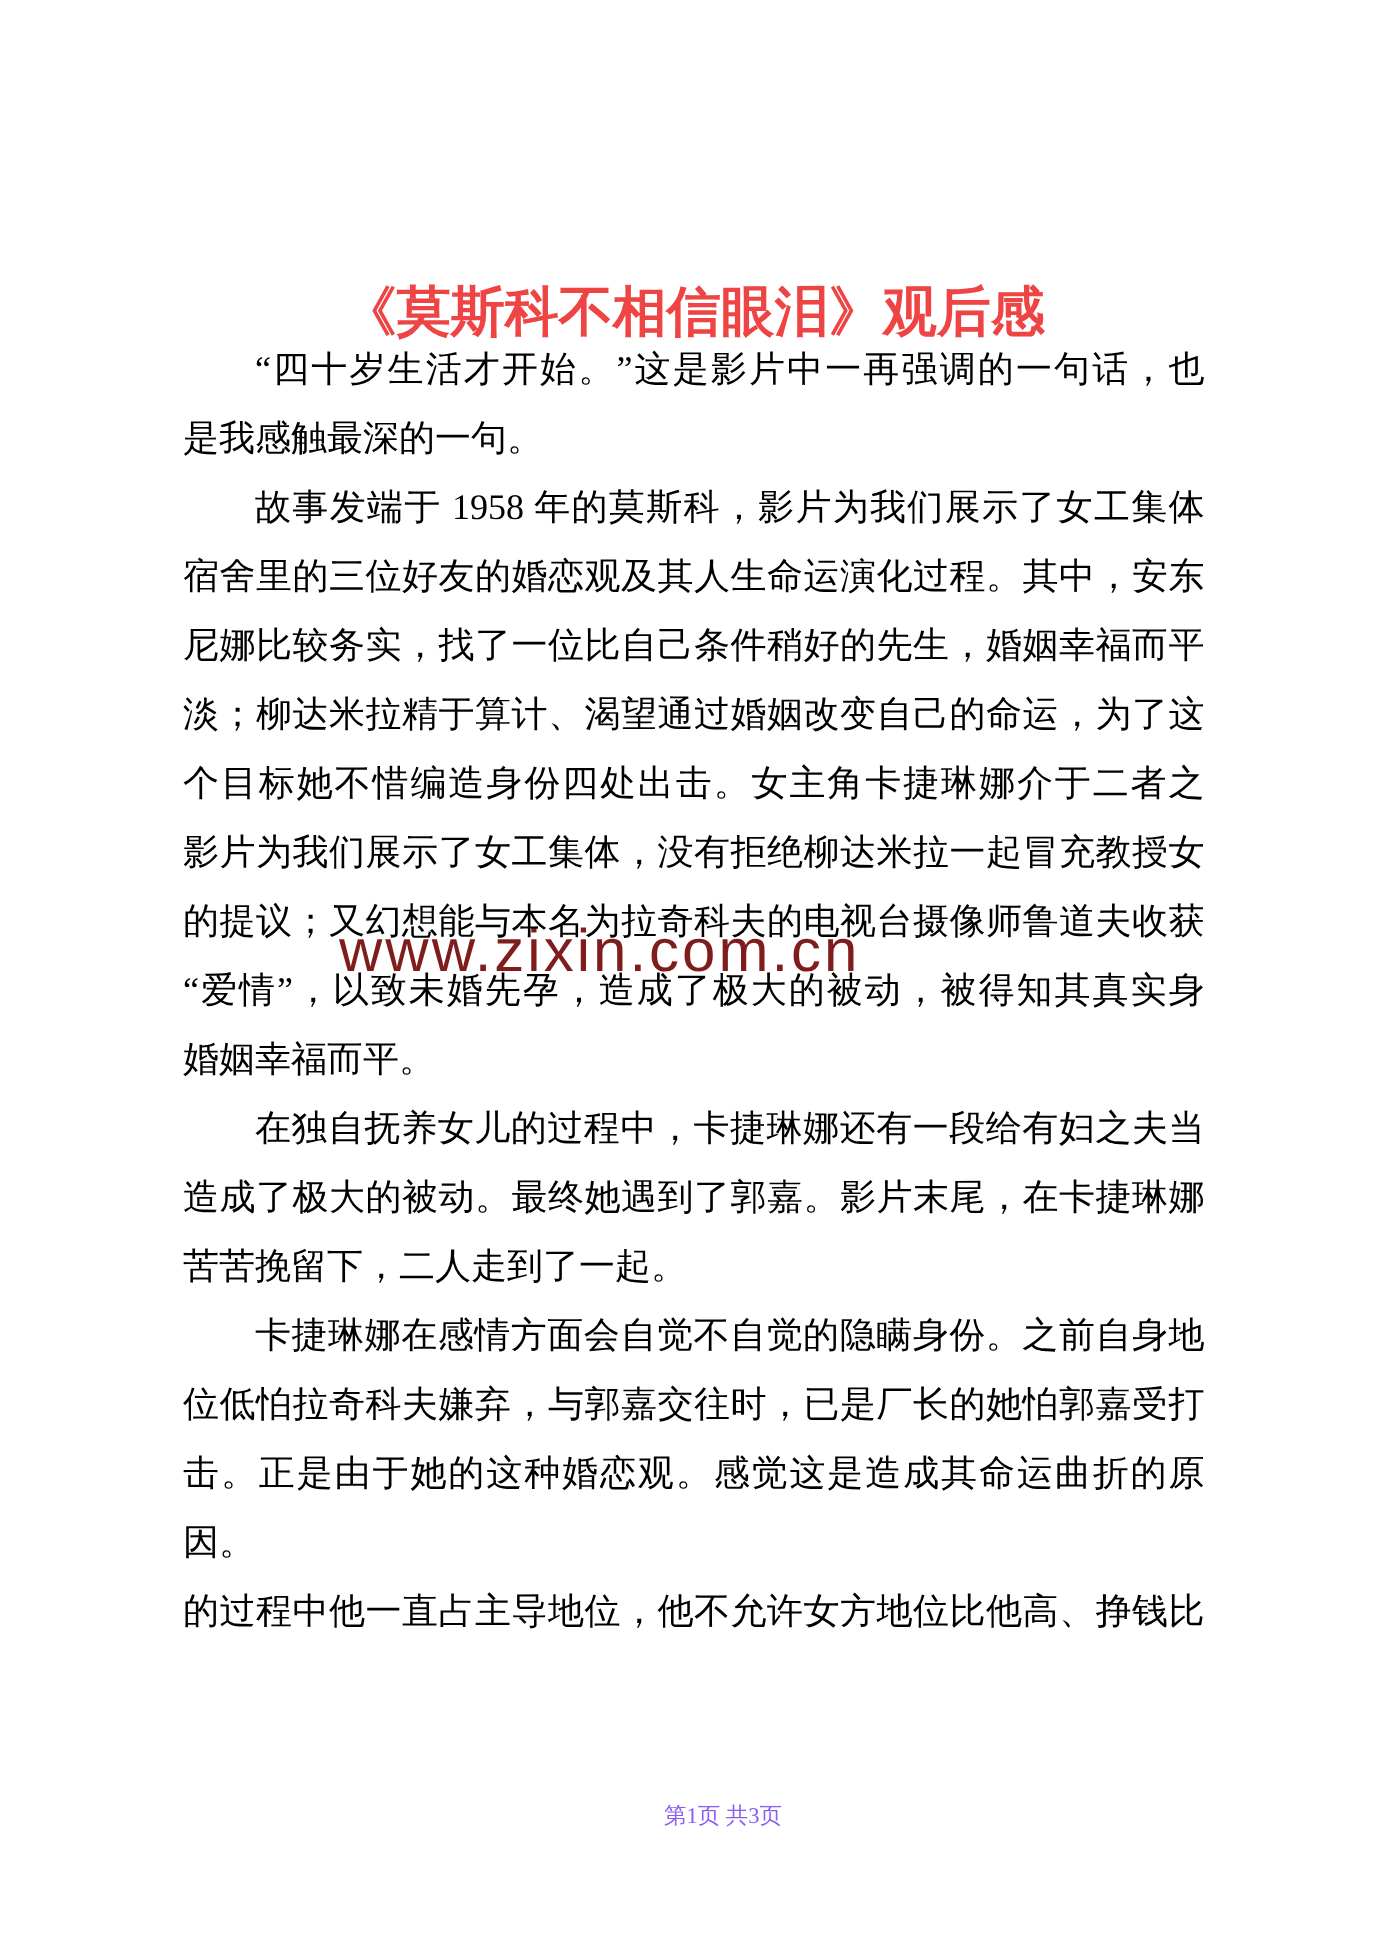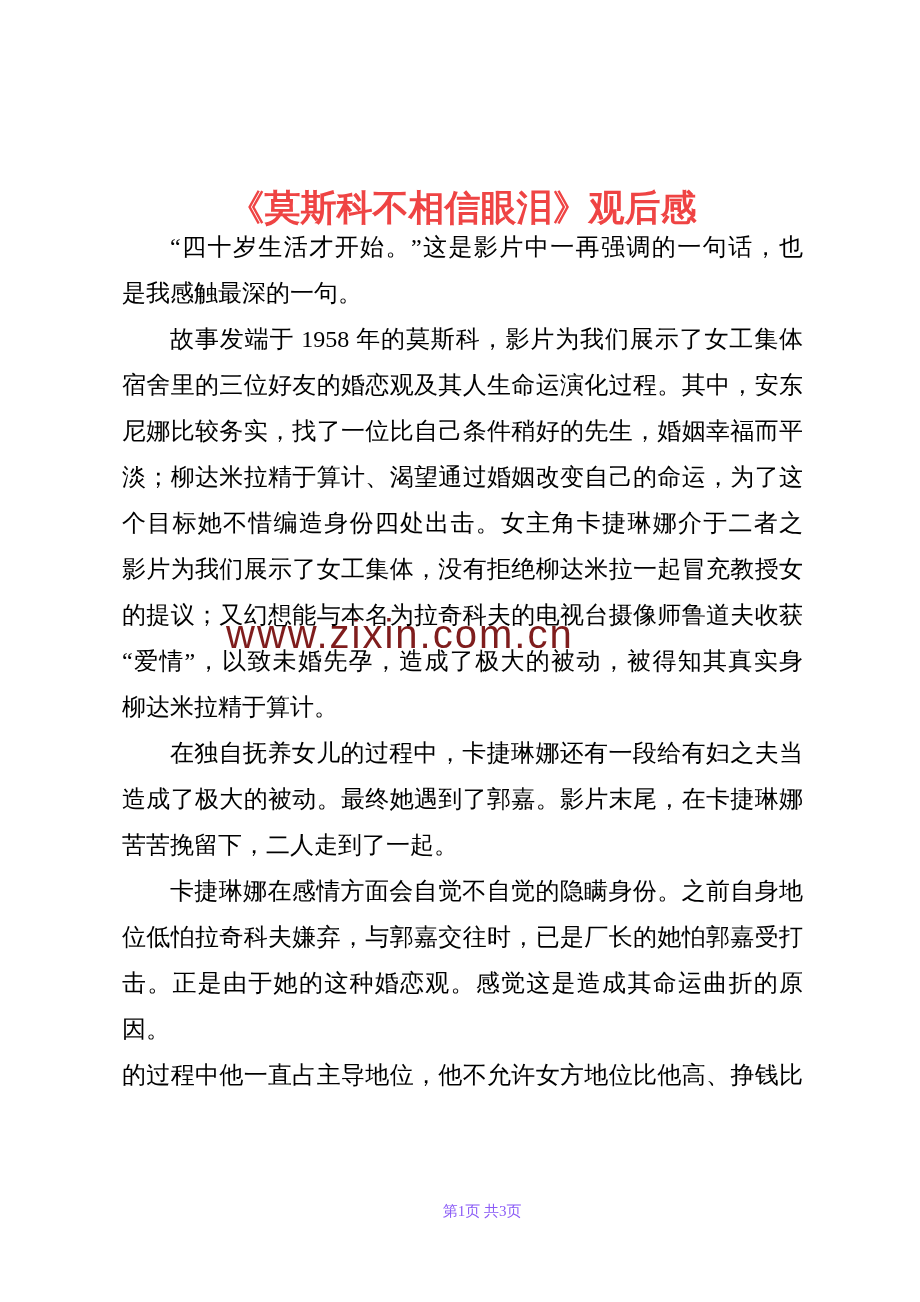--- a/index.html
+++ b/index.html
@@ -93,21 +93,21 @@
       </div>
       <div class="paragraph">
         <div class="line indent fill">故事发端于 1958 年的莫斯科，影片为我们展示了女工集体</div>
         <div class="line fill">宿舍里的三位好友的婚恋观及其人生命运演化过程。其中，安东</div>
         <div class="line fill">尼娜比较务实，找了一位比自己条件稍好的先生，婚姻幸福而平</div>
         <div class="line fill">淡；柳达米拉精于算计、渴望通过婚姻改变自己的命运，为了这</div>
         <div class="line fill">个目标她不惜编造身份四处出击。女主角卡捷琳娜介于二者之间，</div>
         <div class="line fill">影片为我们展示了女工集体，没有拒绝柳达米拉一起冒充教授女儿</div>
         <div class="line fill">的提议；又幻想能与本名为拉奇科夫的电视台摄像师鲁道夫收获</div>
         <div class="line fill">“爱情”，以致未婚先孕，造成了极大的被动，被得知其真实身</div>
-        <div class="line">柳达米拉精于算计。</div>
+        <div class="line">婚姻幸福而平。</div>
       </div>
       <div class="paragraph">
         <div class="line indent fill">在独自抚养女儿的过程中，卡捷琳娜还有一段给有妇之夫当</div>
         <div class="line fill">造成了极大的被动。最终她遇到了郭嘉。影片末尾，在卡捷琳娜的</div>
         <div class="line">苦苦挽留下，二人走到了一起。</div>
       </div>
       <div class="paragraph">
         <div class="line indent fill">卡捷琳娜在感情方面会自觉不自觉的隐瞒身份。之前自身地</div>
         <div class="line fill">位低怕拉奇科夫嫌弃，与郭嘉交往时，已是厂长的她怕郭嘉受打</div>
         <div class="line fill">击。正是由于她的这种婚恋观。感觉这是造成其命运曲折的原</div>

